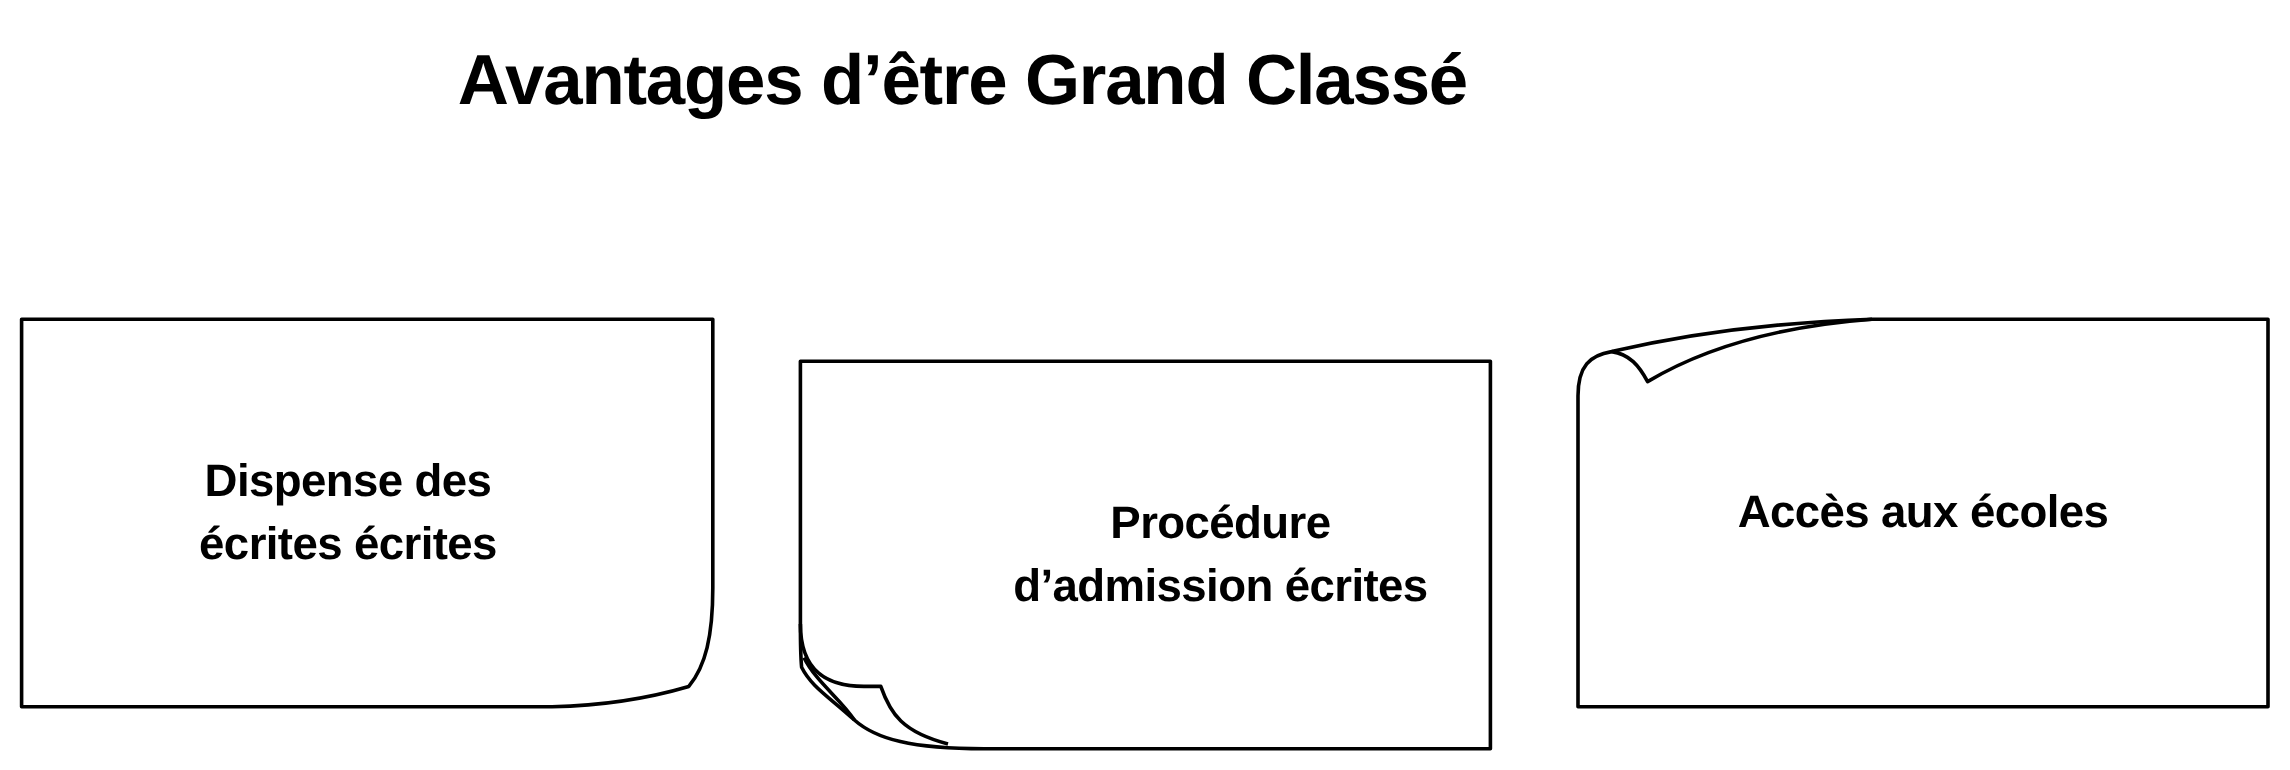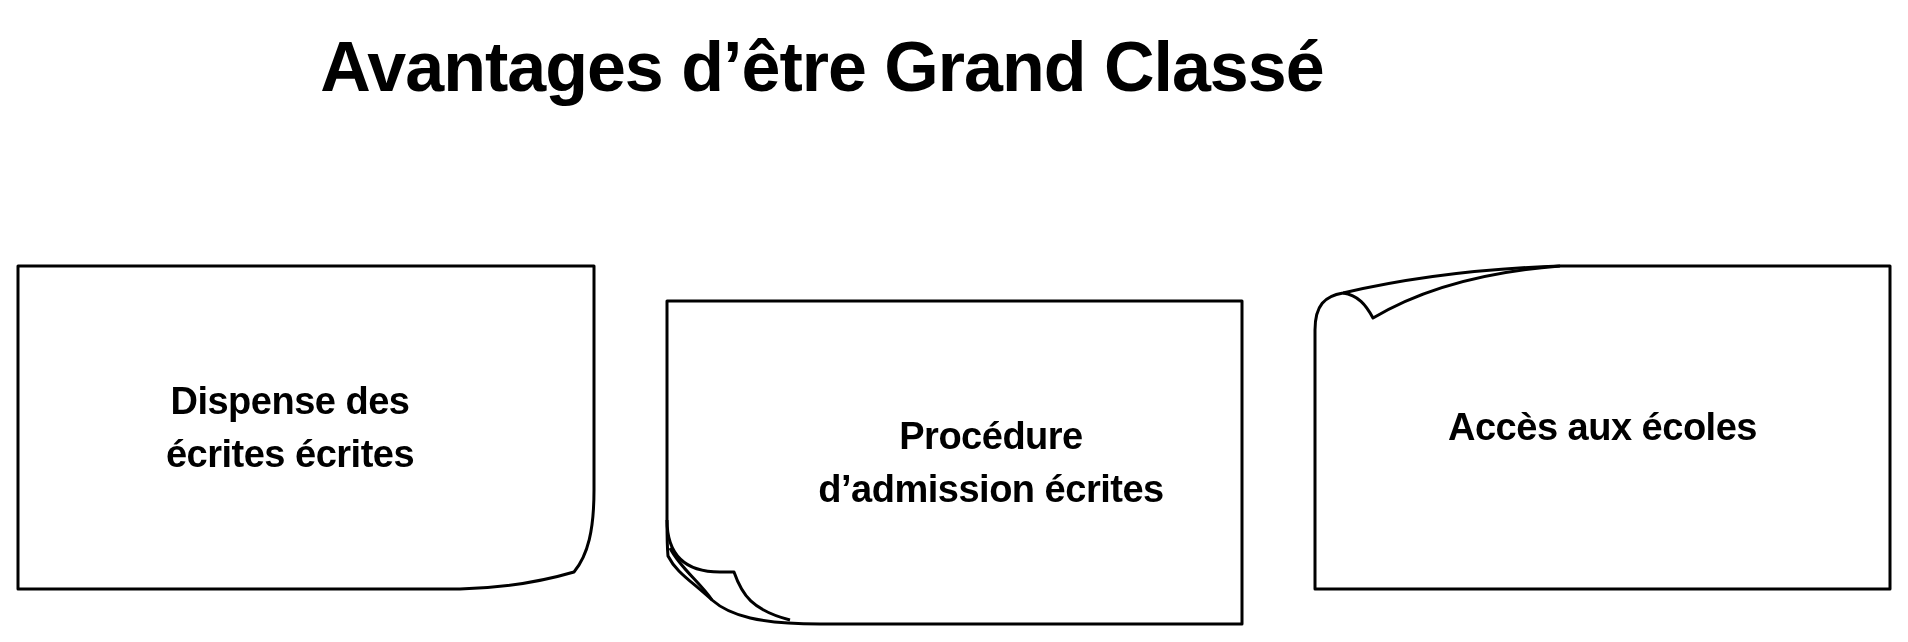--- a/index.html
+++ b/index.html
@@ -1,17 +1,17 @@
 <!DOCTYPE html>
 <html><head>
 <meta charset="utf-8">
 <style>
   html, body { margin: 0; padding: 0; background: #ffffff; }
   body { width: 1908px; height: 642px; position: relative; overflow: hidden; font-family: "Liberation Sans", "DejaVu Sans", sans-serif; color: #000; }
-  .title { position: absolute; left: 0; top: 22px; width: 1604px; text-align: center; font-size: 70px; font-weight: bold; letter-spacing: -1px; line-height: 90px; margin-left: 20px; }
+  .title { position: absolute; left: 0; top: 22px; width: 1604px; text-align: center; font-size: 59px; font-weight: bold; letter-spacing: -1px; line-height: 90px; }
   svg.shapes { position: absolute; left: 0; top: 0; }
   .card-text { position: absolute; display: flex; align-items: center; justify-content: center; text-align: center; font-size: 38px; font-weight: bold; line-height: 53px; letter-spacing: -0.5px; }
 </style>
 </head>
 <body>
 
 <div class="title">Avantages d’être Grand Classé</div>
 
 <svg class="shapes" width="1908" height="642" viewBox="0 0 1908 642">
 
@@ -31,21 +31,21 @@
   </g>
 </svg>
 
 <div class="card-text" style="left:18px; top:266px; width:544px; height:323px;">
   <div>
     <div>Dispense des</div>
     <div>écrites écrites</div>
   </div>
 </div>
 
-<div class="card-text" style="left:658px; top:301px; width:666px; height:323px;">
+<div class="card-text" style="left:684px; top:301px; width:666px; height:323px;">
   <div>
     <div>Procédure</div>
     <div>d’admission écrites</div>
   </div>
 </div>
 
 <div class="card-text" style="left:1315px; top:266px; width:575px; height:323px;align-items:center;">
   <div>
     <div>Accès aux écoles</div>
   </div>

